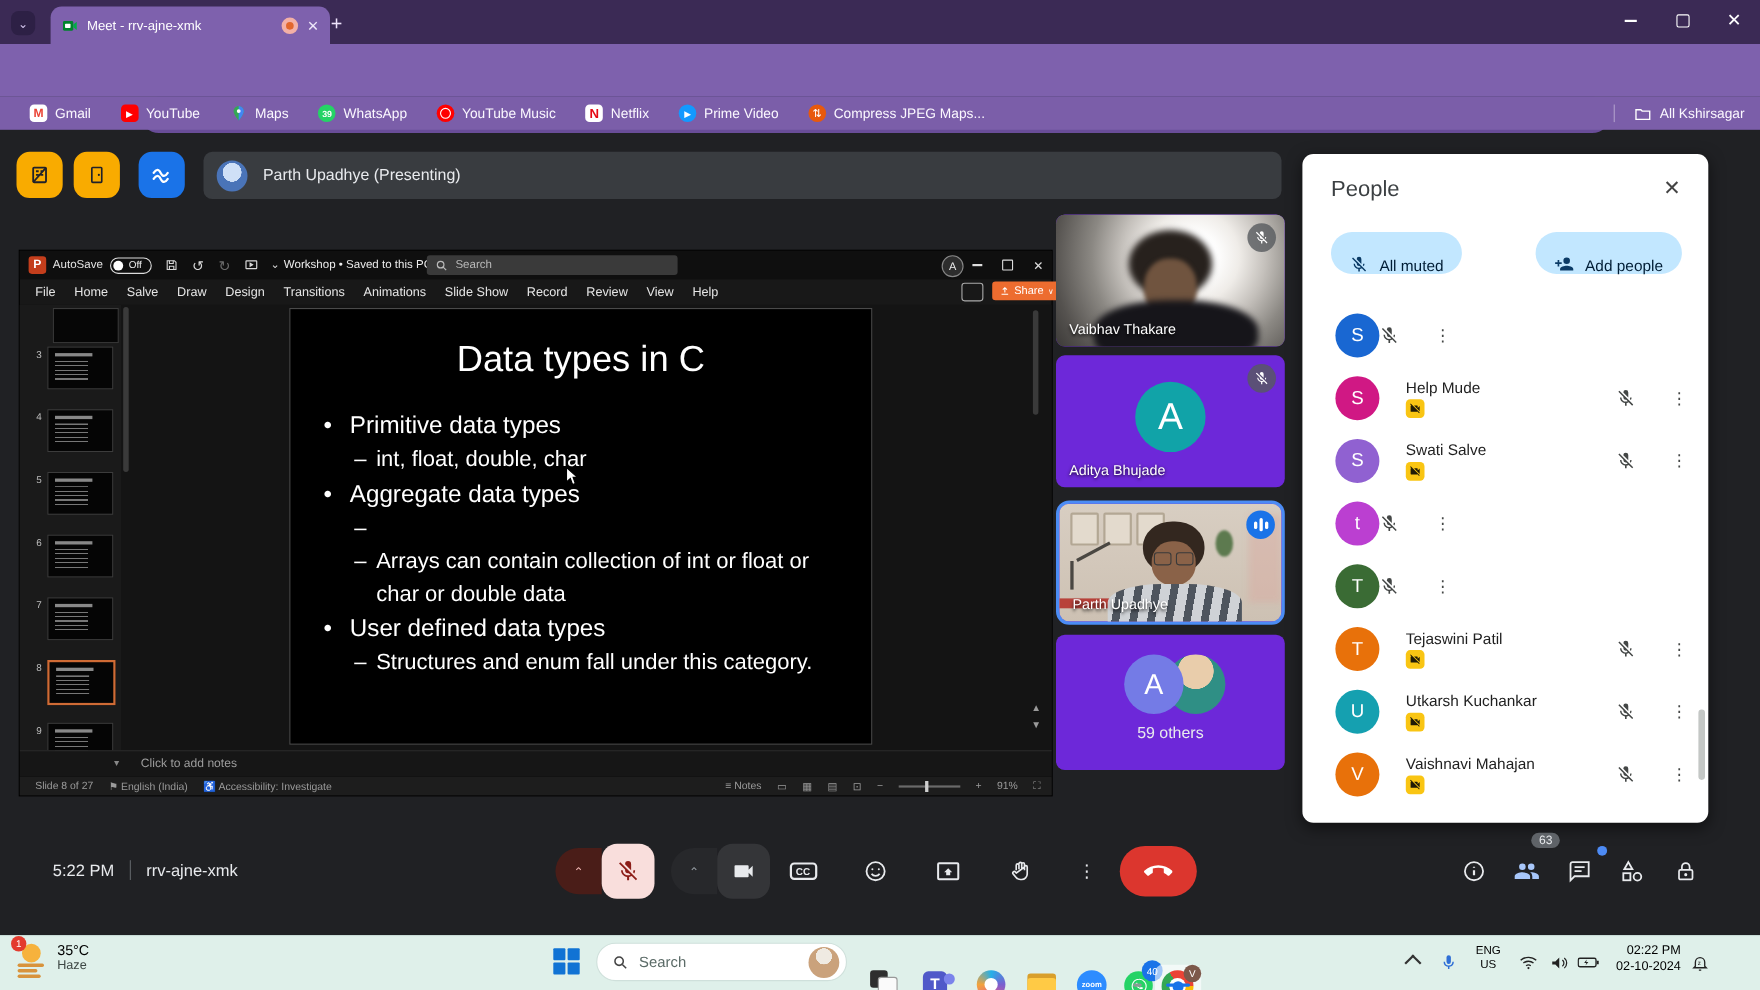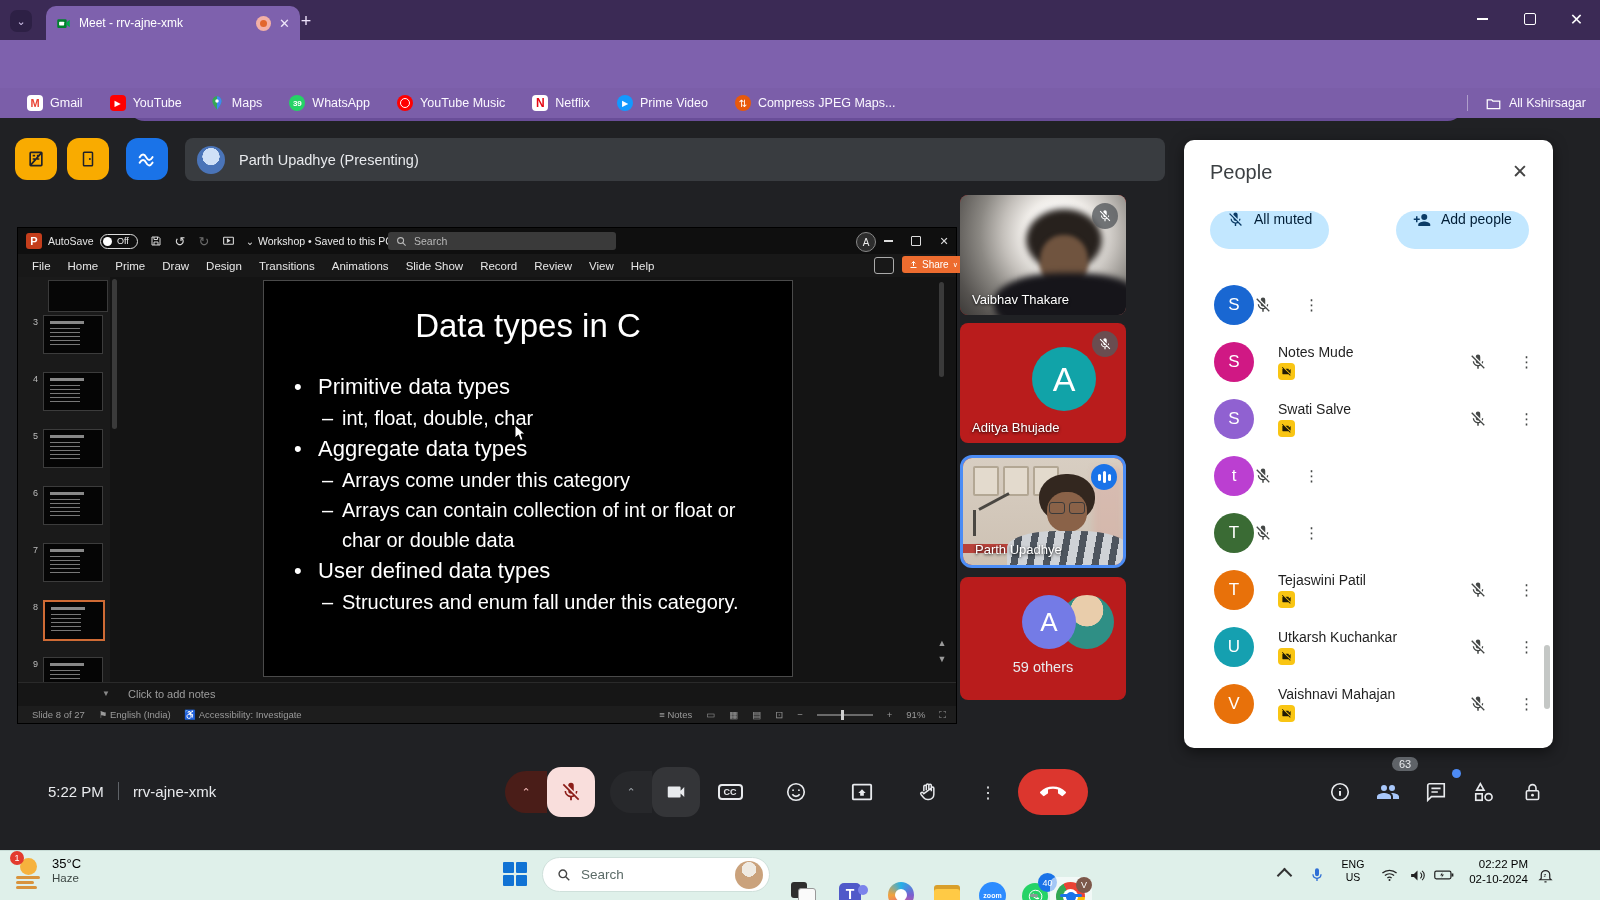--- a/index.html
+++ b/index.html
@@ -81,32 +81,32 @@
   .b-line.lvl2 .marker{width:20px}
   .sscroll{position:absolute;left:921px;top:5px;width:5px;height:95px;background:#3a3a3a;border-radius:3px}
   .sarrow{position:absolute;left:918px;width:12px;height:12px;color:#9a9a9a;font-size:9px}
   .notesbar{position:absolute;left:0;top:454px;width:938px;height:23px;background:#161616;border-top:1px solid #2a2a2a;border-bottom:1px solid #000}
   .statusbar{position:absolute;left:0;top:478px;width:938px;height:17px;background:#1d1d1d;display:flex;align-items:center;color:#9a9a9a;font-size:9.5px}
   .stit{margin-left:14px;white-space:nowrap}
   .zoomtrack{width:56px;height:2px;background:#6a6a6a;position:relative}
   .zoomtrack i{position:absolute;left:24px;top:-4px;width:3px;height:10px;background:#cfcfcf}
 
   
-  .tile{position:absolute;left:960px;width:166px;border-radius:8px;overflow:hidden;background:#b91c1c}
+  .tile{position:absolute;left:960px;width:208px;border-radius:8px;overflow:hidden;background:#6d28d9}
   .tname{position:absolute;left:12px;bottom:8px;color:#fff;font-size:13px;text-shadow:0 1px 3px rgba(0,0,0,.9);z-index:5}
   .micchip{position:absolute;top:8px;right:8px;width:26px;height:26px;border-radius:50%;background:rgba(86,90,94,.8);z-index:5}
   .bluechip{position:absolute;top:6px;right:6px;width:26px;height:26px;border-radius:50%;background:#1a73e8;z-index:5;display:flex;align-items:center;justify-content:center;gap:2px}
   .bluechip i{width:3px;border-radius:2px;background:#fff}
   .ava-big{border-radius:50%;color:#fff;position:absolute}
 
   
   .panel{position:absolute;left:1184px;top:140px;width:369px;height:608px;background:#fff;border-radius:10px;box-shadow:0 4px 14px rgba(0,0,0,.5)}
   .ptitle{position:absolute;left:26px;top:21px;font-size:20px;color:#3c4043}
   .pclose{position:absolute;right:20px;top:18px;width:26px;height:26px;color:#444;font-size:19px}
-  .pill{position:absolute;top:71px;height:38px;border-radius:19px;background:#c2e7ff;color:#001d35;display:flex;align-items:flex-start;gap:10px;padding:0 17px;font-size:14px;box-sizing:border-box}
+  .pill{position:absolute;top:71px;height:38px;border-radius:19px;background:#c2e7ff;color:#001d35;display:flex;align-items:flex-end;gap:10px;padding:0 17px;font-size:14px;box-sizing:border-box}
   .plist{position:absolute;left:0;top:136px;width:369px}
   .p-row{display:flex;align-items:center;height:57px;padding:0 20px 0 30px;box-sizing:border-box}
   .p-ava{width:40px;height:40px;border-radius:50%;color:#fff;font-size:17px;flex:none}
   .p-main{flex:1;margin-left:24px}
   .p-name{font-size:14px;color:#1f1f1f}
   .p-badge{margin-top:3px;width:17px;height:17px;border-radius:4px;background:#f9c513}
   .p-mic{width:22px;margin-right:28px;color:#444746}
   .p-more{color:#444746;font-size:15px;width:14px;text-align:center;letter-spacing:0}
   .pscroll{position:absolute;right:3px;top:505px;width:6px;height:64px;border-radius:3px;background:#c4c7c5}
 
@@ -299,21 +299,21 @@
       <div class="pwc ctr" style="left:884px">
           <span style="width:8px;height:8px;border:1.2px solid #ddd;border-radius:1px"></span>
         </div>
       <div class="pwc ctr" style="left:912px">✕</div>
     </div>
 
     <div class="ppt-menu">
 
     <span class="menu-item">File</span>
         <span class="menu-item">Home</span>
-        <span class="menu-item">Prime</span>
+        <span class="menu-item">Salve</span>
         <span class="menu-item">Draw</span>
         <span class="menu-item">Design</span>
         <span class="menu-item">Transitions</span>
         <span class="menu-item">Animations</span>
         <span class="menu-item">Slide Show</span>
         <span class="menu-item">Record</span>
         <span class="menu-item">Review</span>
         <span class="menu-item">View</span>
         <span class="menu-item">Help</span>
       </div>
@@ -374,21 +374,20 @@
             <div class="b-line lvl2">
               <span class="marker">–</span>
               <span>int, float, double, char</span>
             </div>
             <div class="b-line lvl1">
               <span class="marker">•</span>
               <span>Aggregate data types</span>
             </div>
             <div class="b-line lvl2">
               <span class="marker">–</span>
-              <span>Arrays come under this category</span>
             </div>
             <div class="b-line lvl2">
               <span class="marker">–</span>
               <span>Arrays can contain collection of int or float or char or double data</span>
             </div>
             <div class="b-line lvl1">
               <span class="marker">•</span>
               <span>User defined data types</span>
             </div>
             <div class="b-line lvl2">
@@ -507,21 +506,21 @@
               <path d="M19 11h-1.7c0 .74-.16 1.43-.43 2.05l1.23 1.23c.56-.98.9-2.09.9-3.28zm-4.02.17L15 11V5a3 3 0 0 0-6 0v.18l5.98 5.99zM4.27 3 3 4.27l6.01 6.01V11a3 3 0 0 0 3 3c.23 0 .44-.03.65-.08l1.66 1.66c-.71.33-1.5.52-2.31.52-2.76 0-5.3-2.1-5.3-5.1H5c0 3.41 2.72 6.23 6 6.72V21h2v-3.28c.91-.13 1.77-.45 2.54-.9L19.73 21 21 19.73 4.27 3z"></path>
             </svg>
           </div>
           <div class="p-more">⋮</div>
         </div>
         <div class="p-row">
           <div class="p-ava ctr" style="background: rgb(208, 24, 132);">
             <span>S</span>
           </div>
           <div class="p-main">
-            <div class="p-name">Notes Mude</div>
+            <div class="p-name">Help Mude</div>
             <div class="p-badge ctr">
               <svg width="11" height="11" viewBox="0 0 24 24" fill="#1f1a06">
                 <path d="M21 6.5l-4 4V7a1 1 0 0 0-1-1H9.82L21 17.18V6.5zM3.27 2 2 3.27 4.73 6H4a1 1 0 0 0-1 1v10a1 1 0 0 0 1 1h12c.21 0 .39-.08.54-.18L19.73 21 21 19.73 3.27 2z"></path>
               </svg>
             </div>
           </div>
           <div class="p-mic">
             <svg width="18" height="18" viewBox="0 0 24 24" fill="#444746">
               <path d="M19 11h-1.7c0 .74-.16 1.43-.43 2.05l1.23 1.23c.56-.98.9-2.09.9-3.28zm-4.02.17L15 11V5a3 3 0 0 0-6 0v.18l5.98 5.99zM4.27 3 3 4.27l6.01 6.01V11a3 3 0 0 0 3 3c.23 0 .44-.03.65-.08l1.66 1.66c-.71.33-1.5.52-2.31.52-2.76 0-5.3-2.1-5.3-5.1H5c0 3.41 2.72 6.23 6 6.72V21h2v-3.28c.91-.13 1.77-.45 2.54-.9L19.73 21 21 19.73 4.27 3z"></path>
             </svg>

